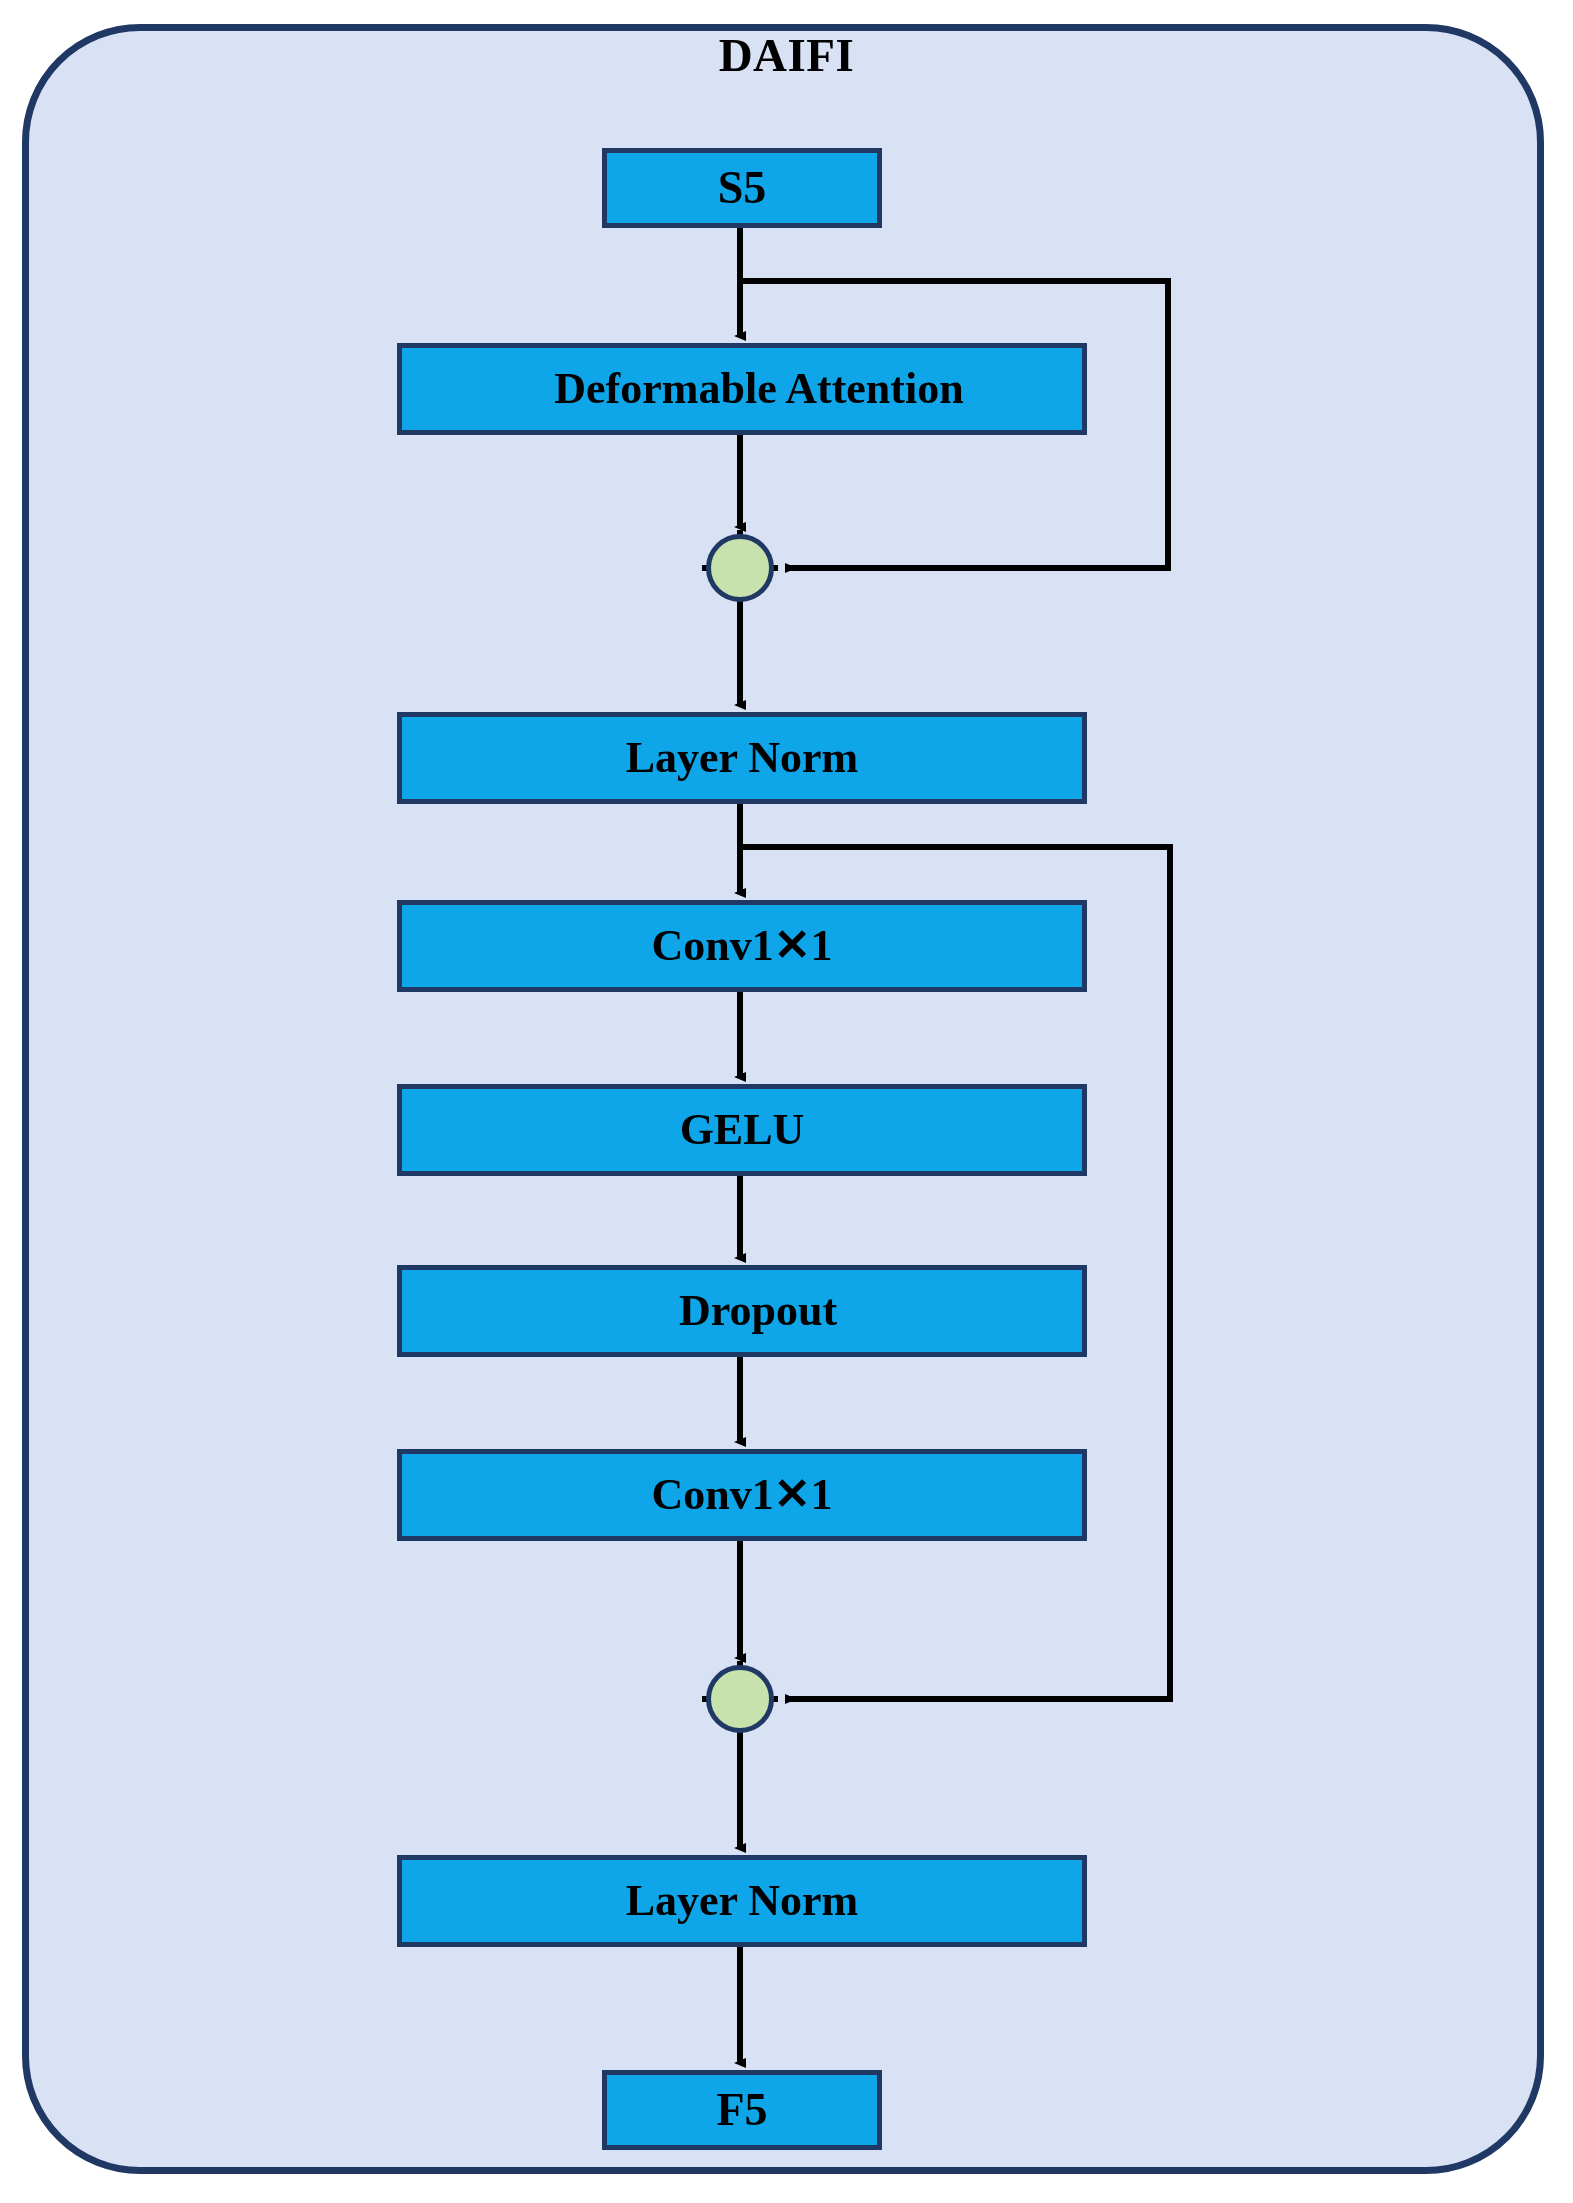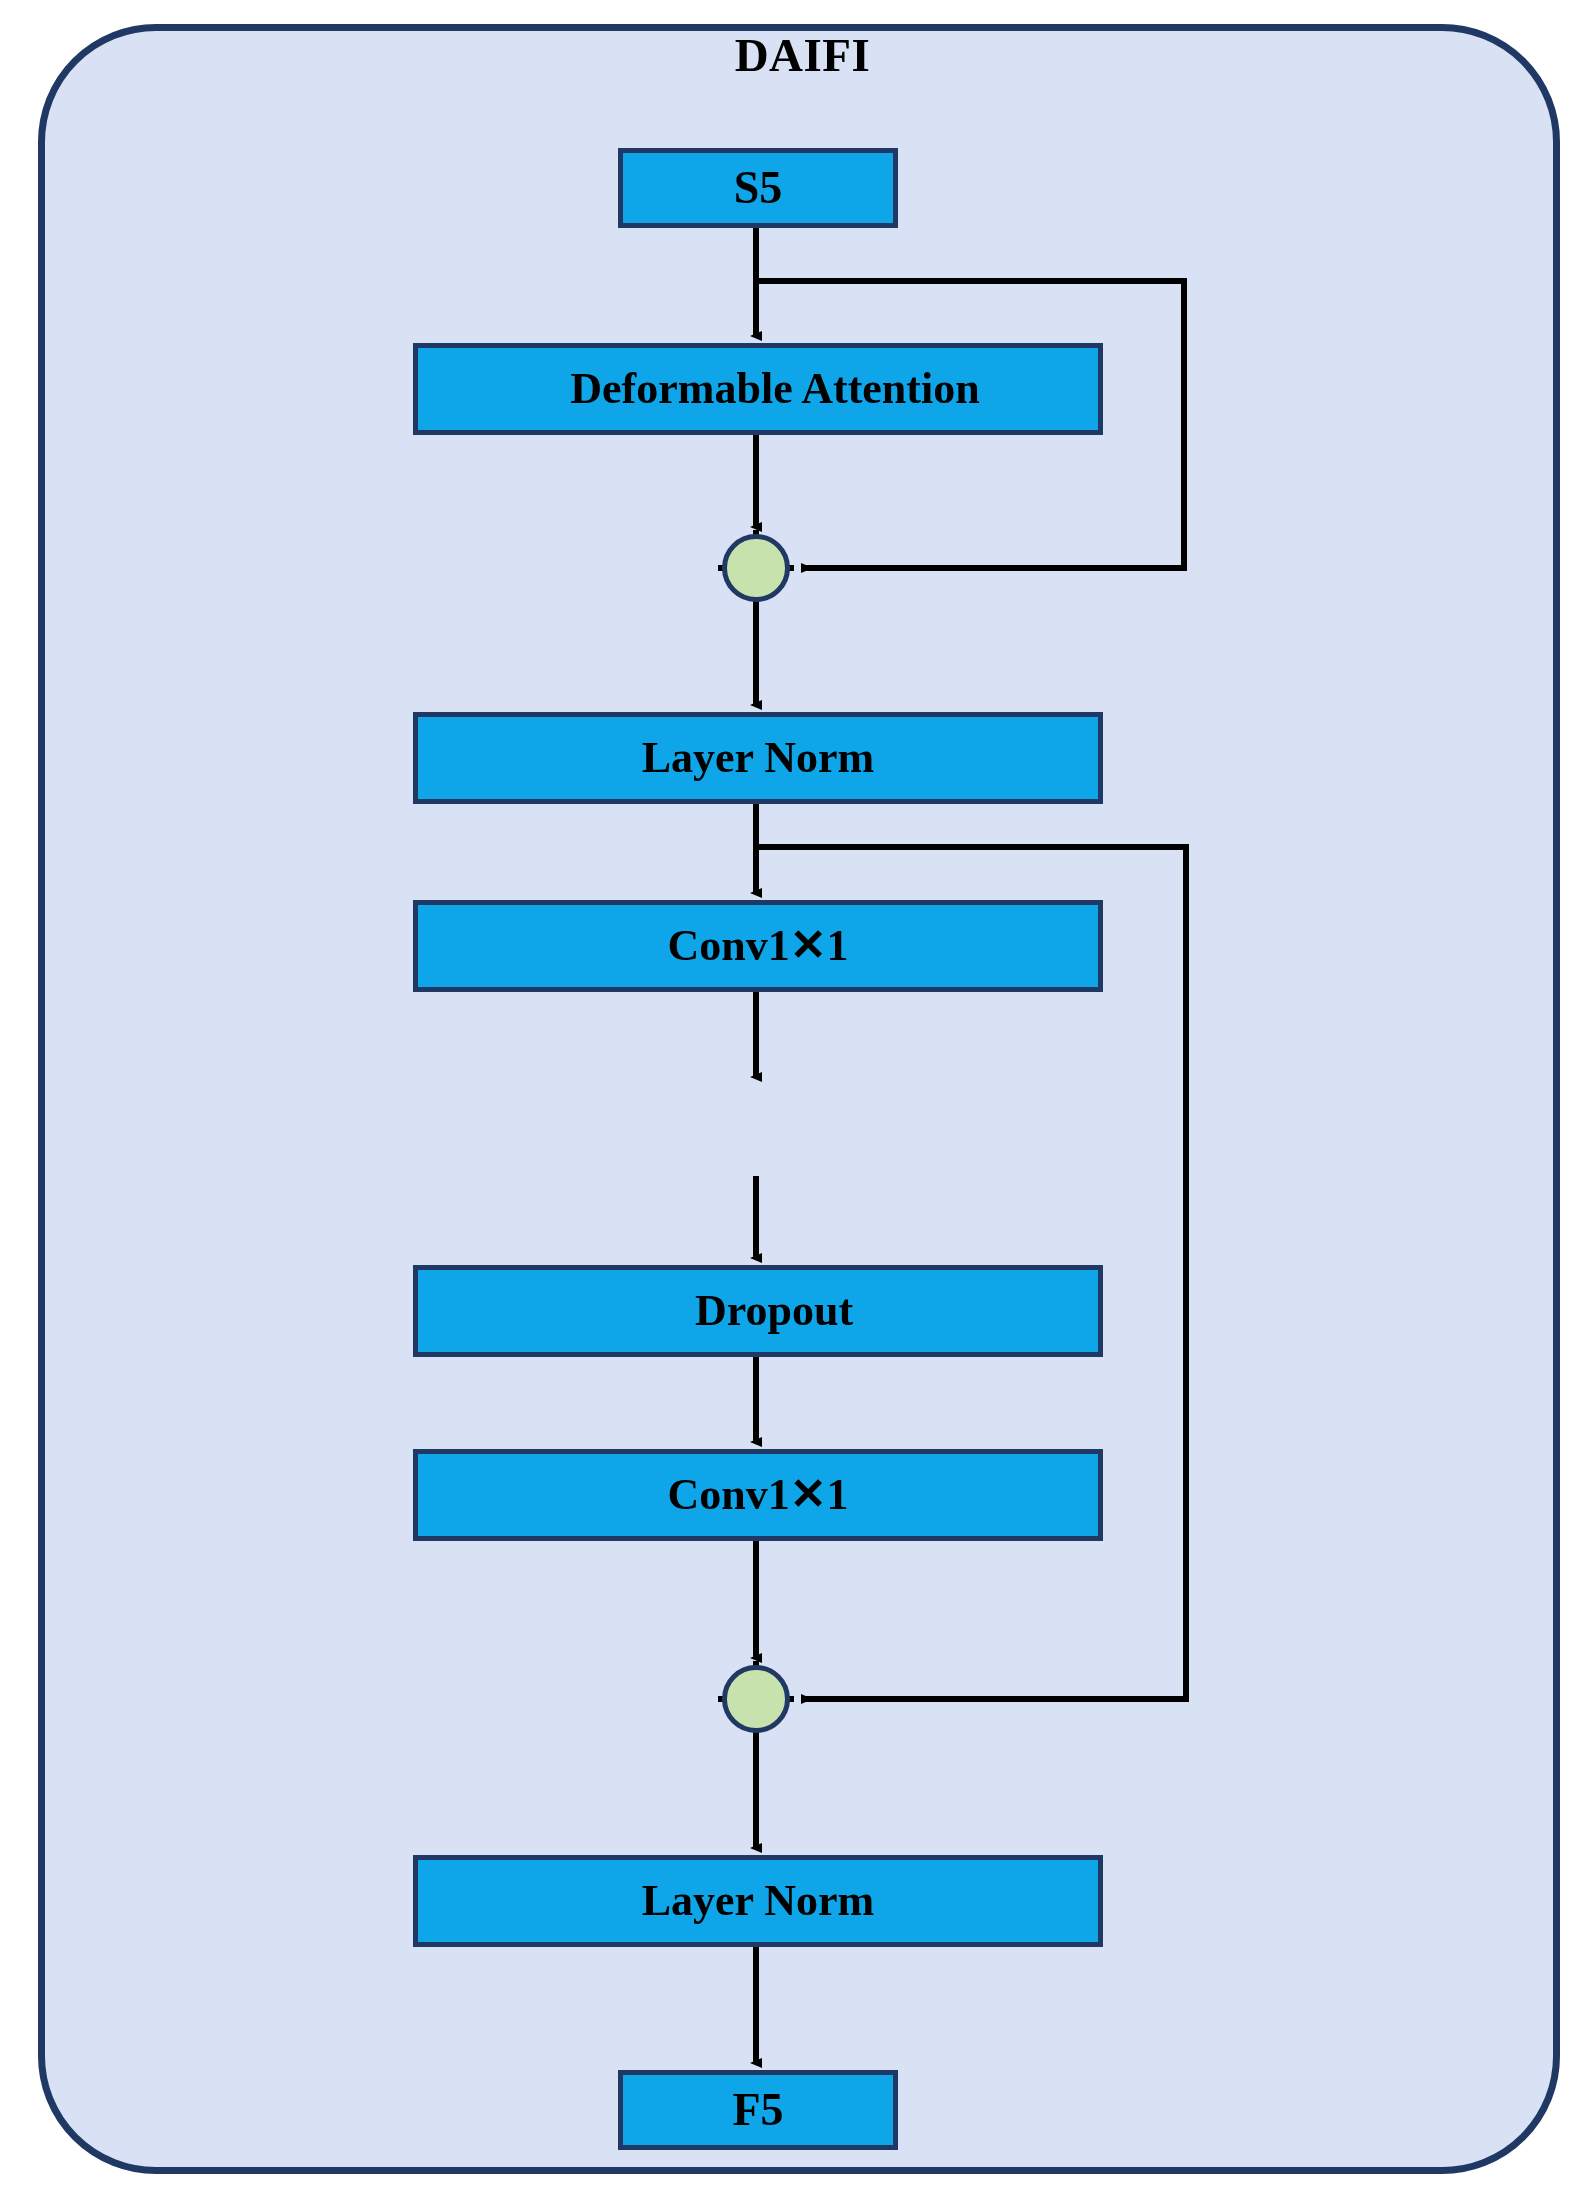--- a/index.html
+++ b/index.html
@@ -10,21 +10,21 @@
   body {
     width: 1573px;
     height: 2203px;
     font-family: "Liberation Serif", "DejaVu Serif", serif;
     position: relative;
     overflow: hidden;
   }
 
   #stage {
     position: absolute;
-    left: 16px; top: 0;
+    left: 0; top: 0;
     width: 1365px;
     height: 2203px;
   }
 
   .container-panel {
     position: absolute;
     left: 22px;
     top: 24px;
     width: 1522px;
     height: 2150px;
@@ -137,20 +137,21 @@
   <div class="node-box small-node" style="left:602px; top:148px; width:280px; height:80px;">S5</div>
 
   <div class="node-box" style="left:397px; top:343px; width:690px; height:92px;padding-left:34px;">Deformable Attention</div>
 
   <div class="adder" style="left:706px; top:534px;"></div>
 
   <div class="node-box" style="left:397px; top:712px; width:690px; height:92px;">Layer Norm</div>
 
   <div class="node-box" style="left:397px; top:900px; width:690px; height:92px;">Conv1✕1</div>
 
+  <div class="node-box" style="left:397px; top:1084px; width:690px; height:92px;">GELU</div>
 
   <div class="node-box" style="left:397px; top:1265px; width:690px; height:92px;padding-left:32px;">Dropout</div>
 
   <div class="node-box" style="left:397px; top:1449px; width:690px; height:92px;">Conv1✕1</div>
 
   <div class="adder" style="left:706px; top:1665px;"></div>
 
   <div class="node-box" style="left:397px; top:1855px; width:690px; height:92px;">Layer Norm</div>
 
   <div class="node-box small-node" style="left:602px; top:2070px; width:280px; height:80px;">F5</div>

